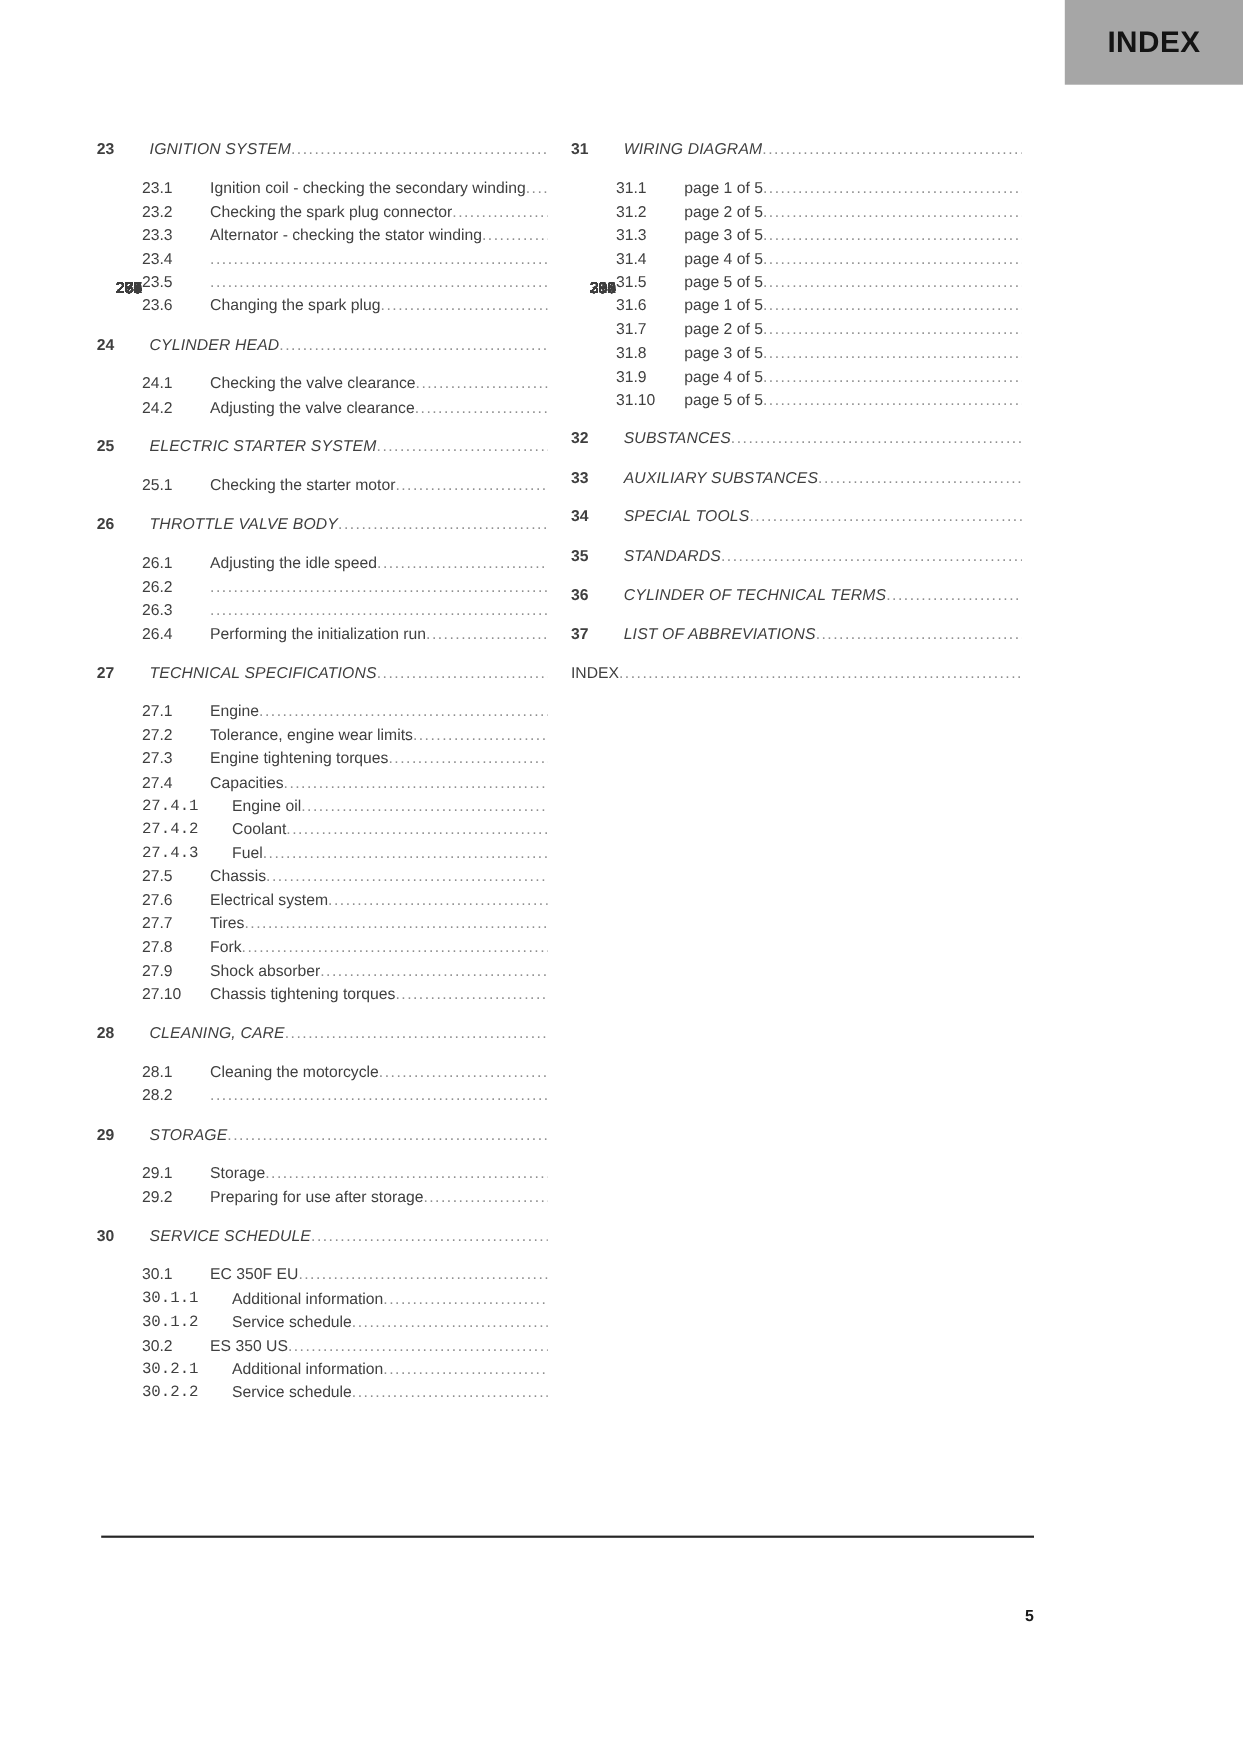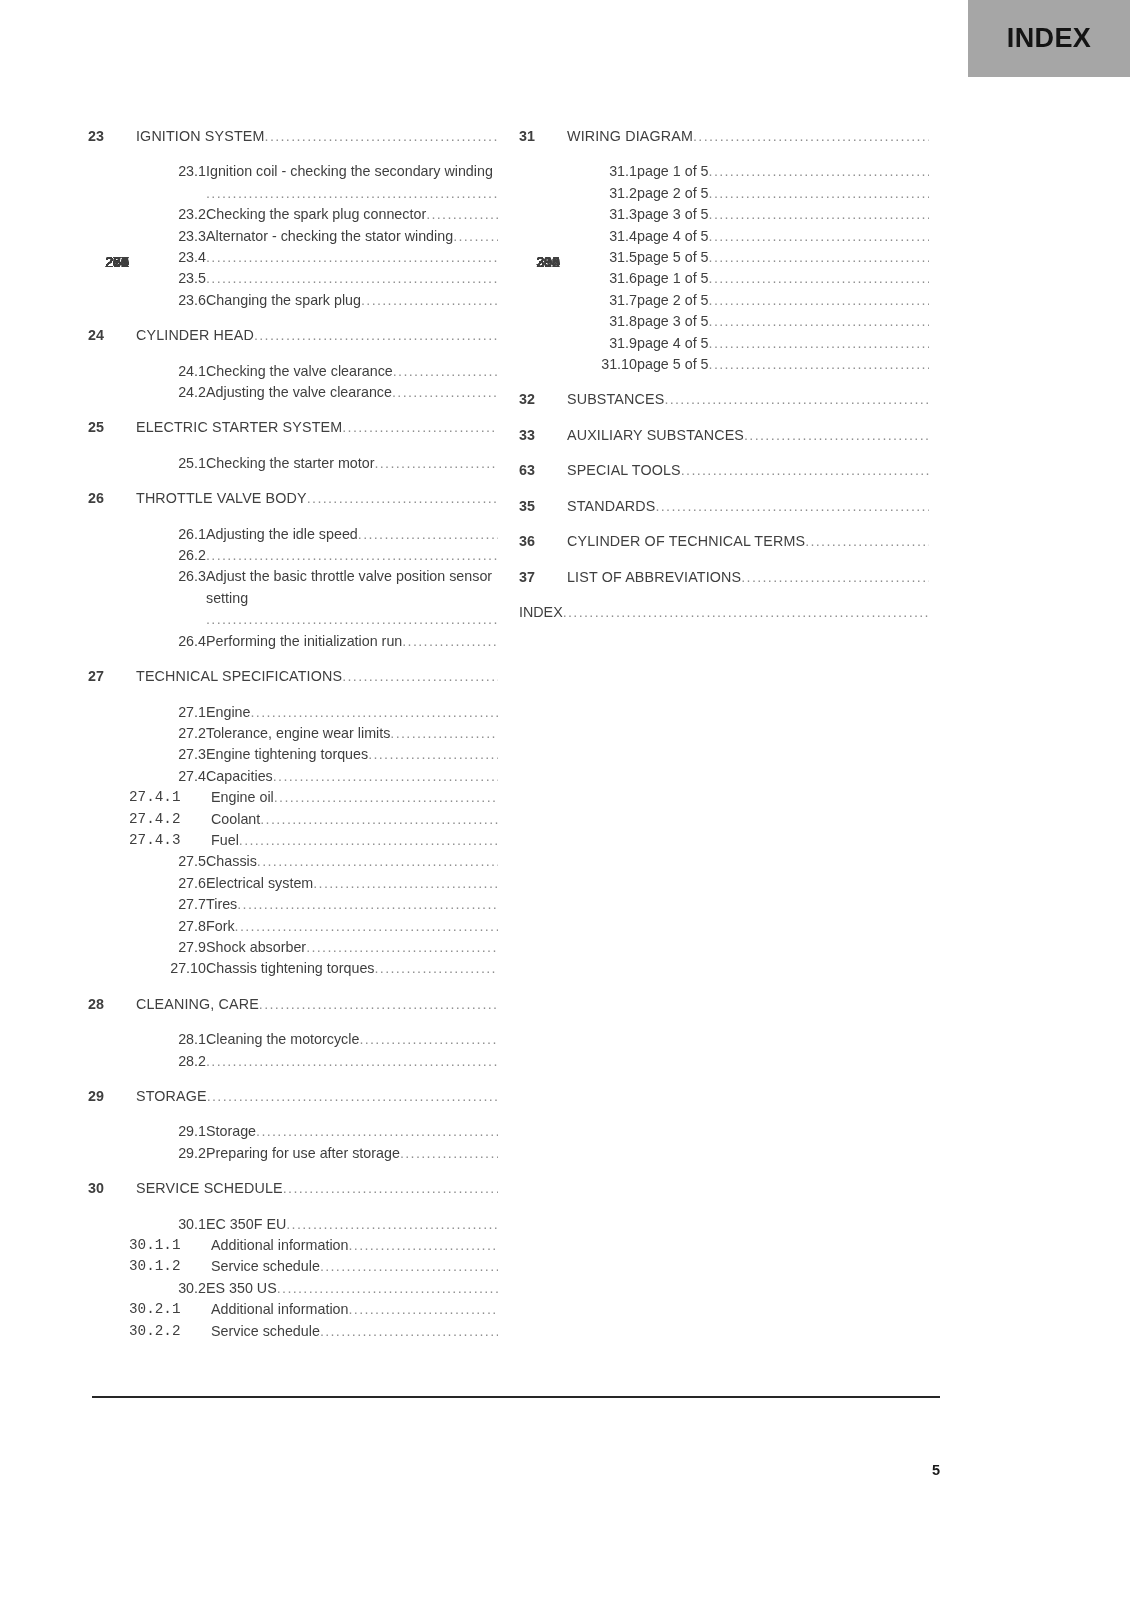--- a/index.html
+++ b/index.html
@@ -101,24 +101,24 @@
     align-self: flex-end;
     padding-left: 7px;
   }
 
   
   .lvl1 {
     text-transform: none;
   }
   .lvl1 .num  { width: 48px; font-weight: bold; }
   .lvl1 .page { width: 34px; }
-  .lvl1 .title { letter-spacing: 0.15px; }
-
-  
-  .lvl2 .num  { width: 62px; margin-left: 56px; text-align: right; }
+  .lvl1 .title { letter-spacing: 0.15px; font-style: italic; }
+
+  
+  .lvl2 .num  { width: 62px; margin-left: 41px; }
   .lvl2 .page { width: 34px; }
 
   
   .lvl3 .num  { width: 62px; margin-left: 41px; font-family: Liberation Mono, monospace; }
   .lvl3 .title { padding-left: 20px; }
   .lvl3 .page { width: 34px; }
 
   
   .lvl0 .num  { width: 0px; }
   .lvl0 .page { width: 34px; }
@@ -274,21 +274,20 @@
         <div class="toc-row lvl2 wrap">
           <span class="num">26.2</span>
           <span class="body">
             <span class="leader"></span>
             <span class="page">266</span>
           </span>
         </div>
         <div class="toc-row lvl2 wrap">
           <span class="num">26.3</span>
           <span class="body">
-            <span class="title">Adjust the basic throttle valve position sensor setting</span>
             <span class="leader"></span>
             <span class="page">267</span>
           </span>
         </div>
         <div class="toc-row lvl2 wrap">
           <span class="num">26.4</span>
           <span class="body">
             <span class="title">Performing the initialization run</span>
             <span class="leader"></span>
             <span class="page">269</span>
@@ -609,21 +608,21 @@
         </div>
         <div class="toc-row lvl1 wrap gap-before">
           <span class="num">33</span>
           <span class="body">
             <span class="title">AUXILIARY SUBSTANCES</span>
             <span class="leader"></span>
             <span class="page">310</span>
           </span>
         </div>
         <div class="toc-row lvl1 wrap gap-before">
-          <span class="num">63</span>
+          <span class="num">34</span>
           <span class="body">
             <span class="title">SPECIAL TOOLS</span>
             <span class="leader"></span>
             <span class="page">312</span>
           </span>
         </div>
         <div class="toc-row lvl1 wrap gap-before">
           <span class="num">35</span>
           <span class="body">
             <span class="title">STANDARDS</span>

